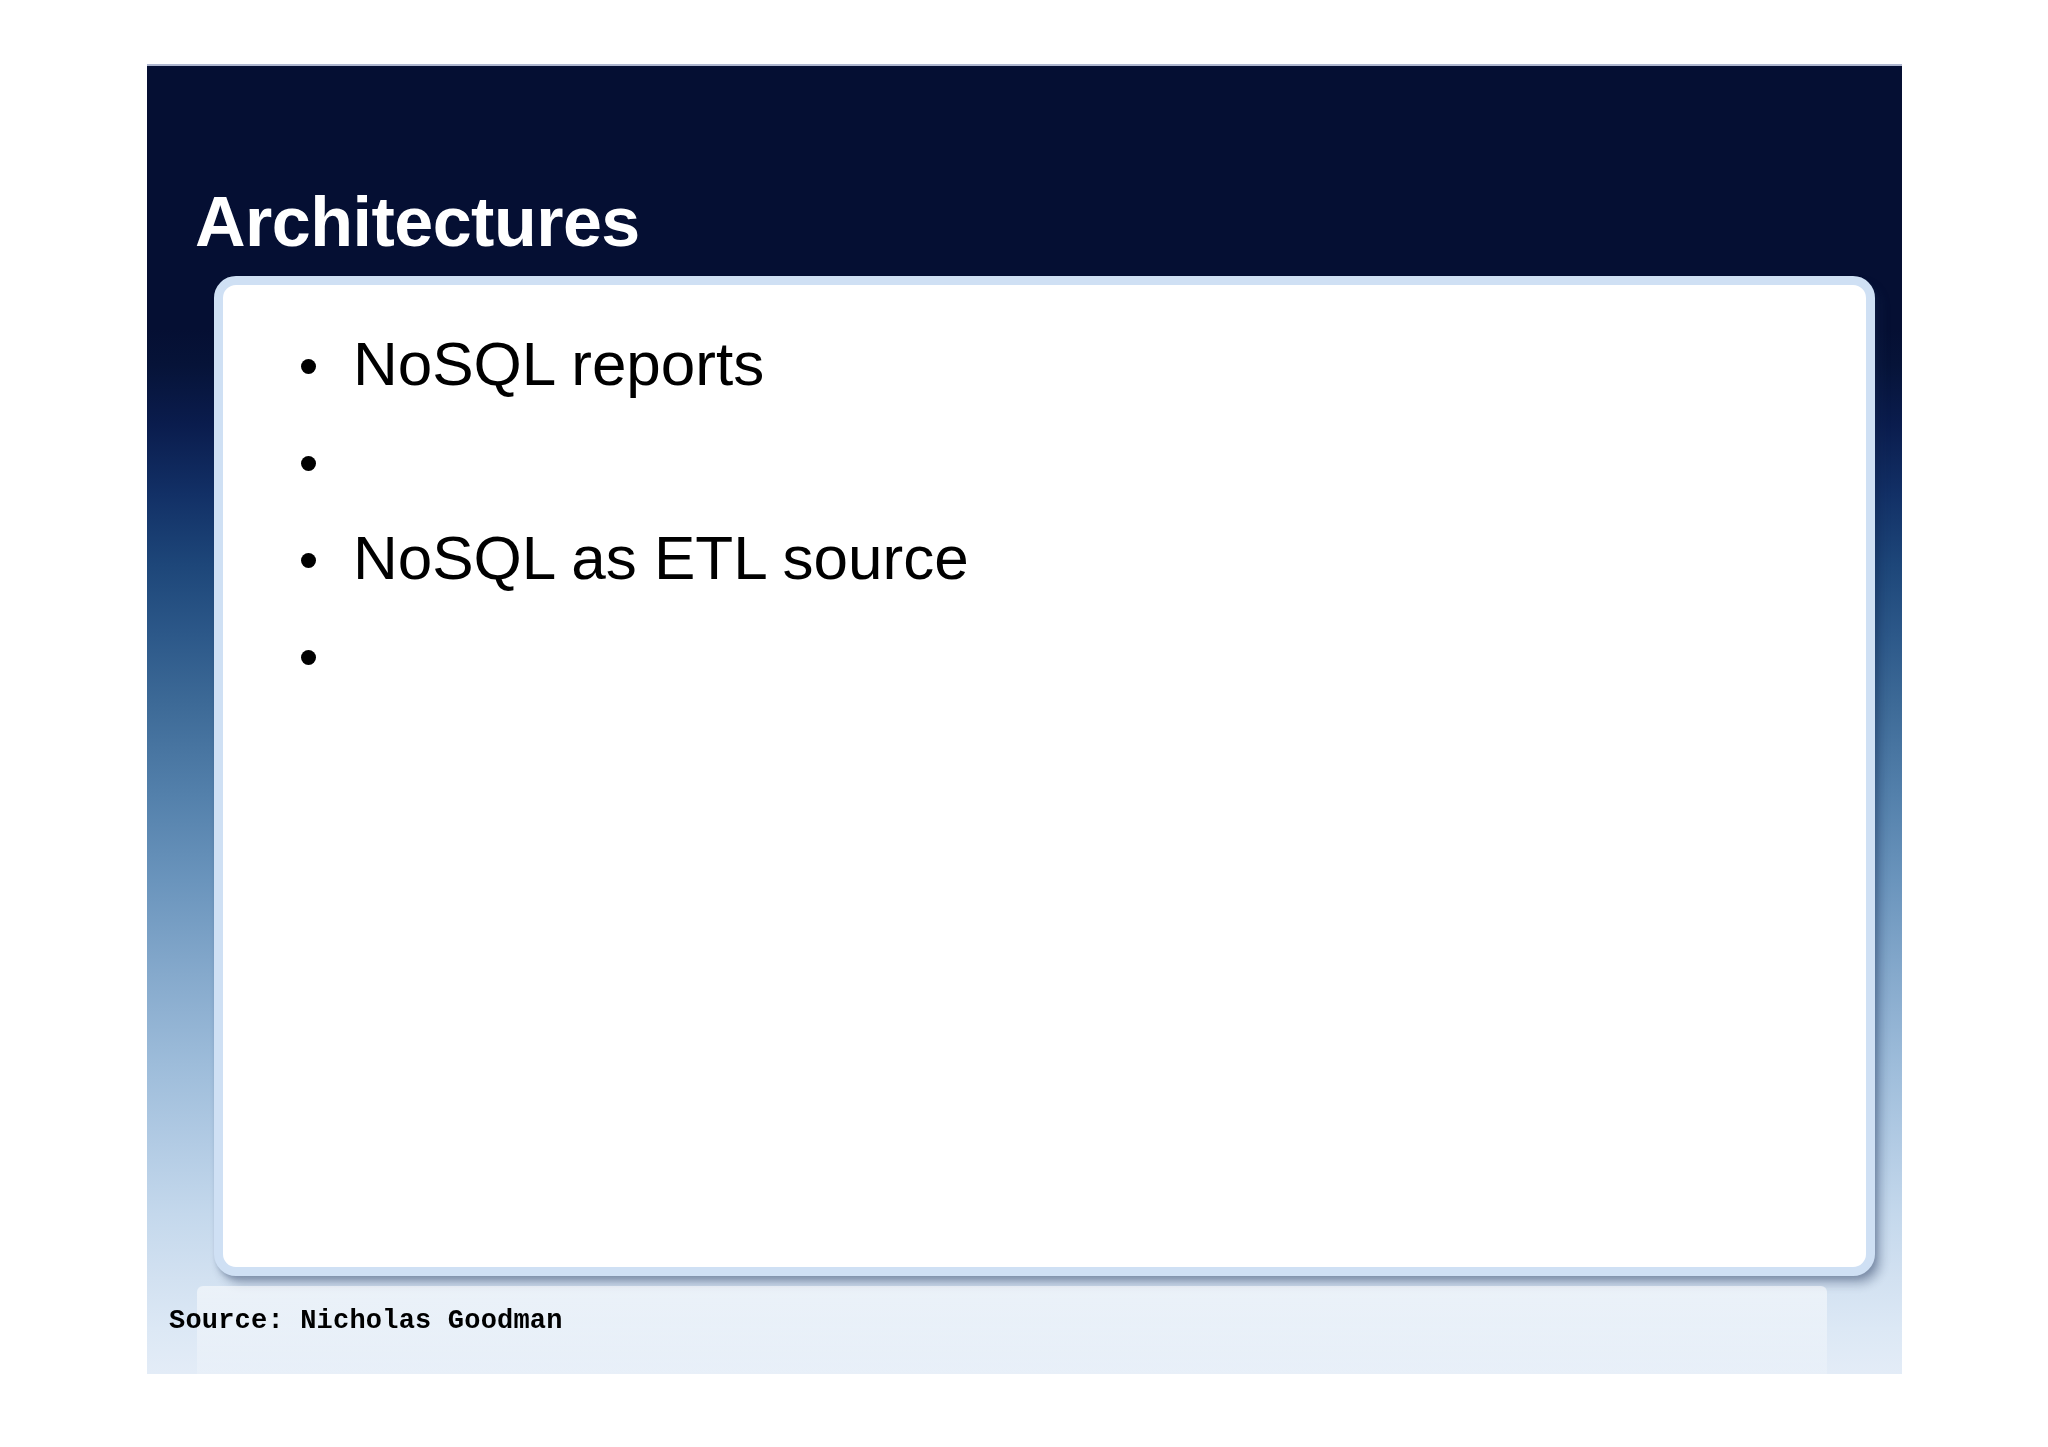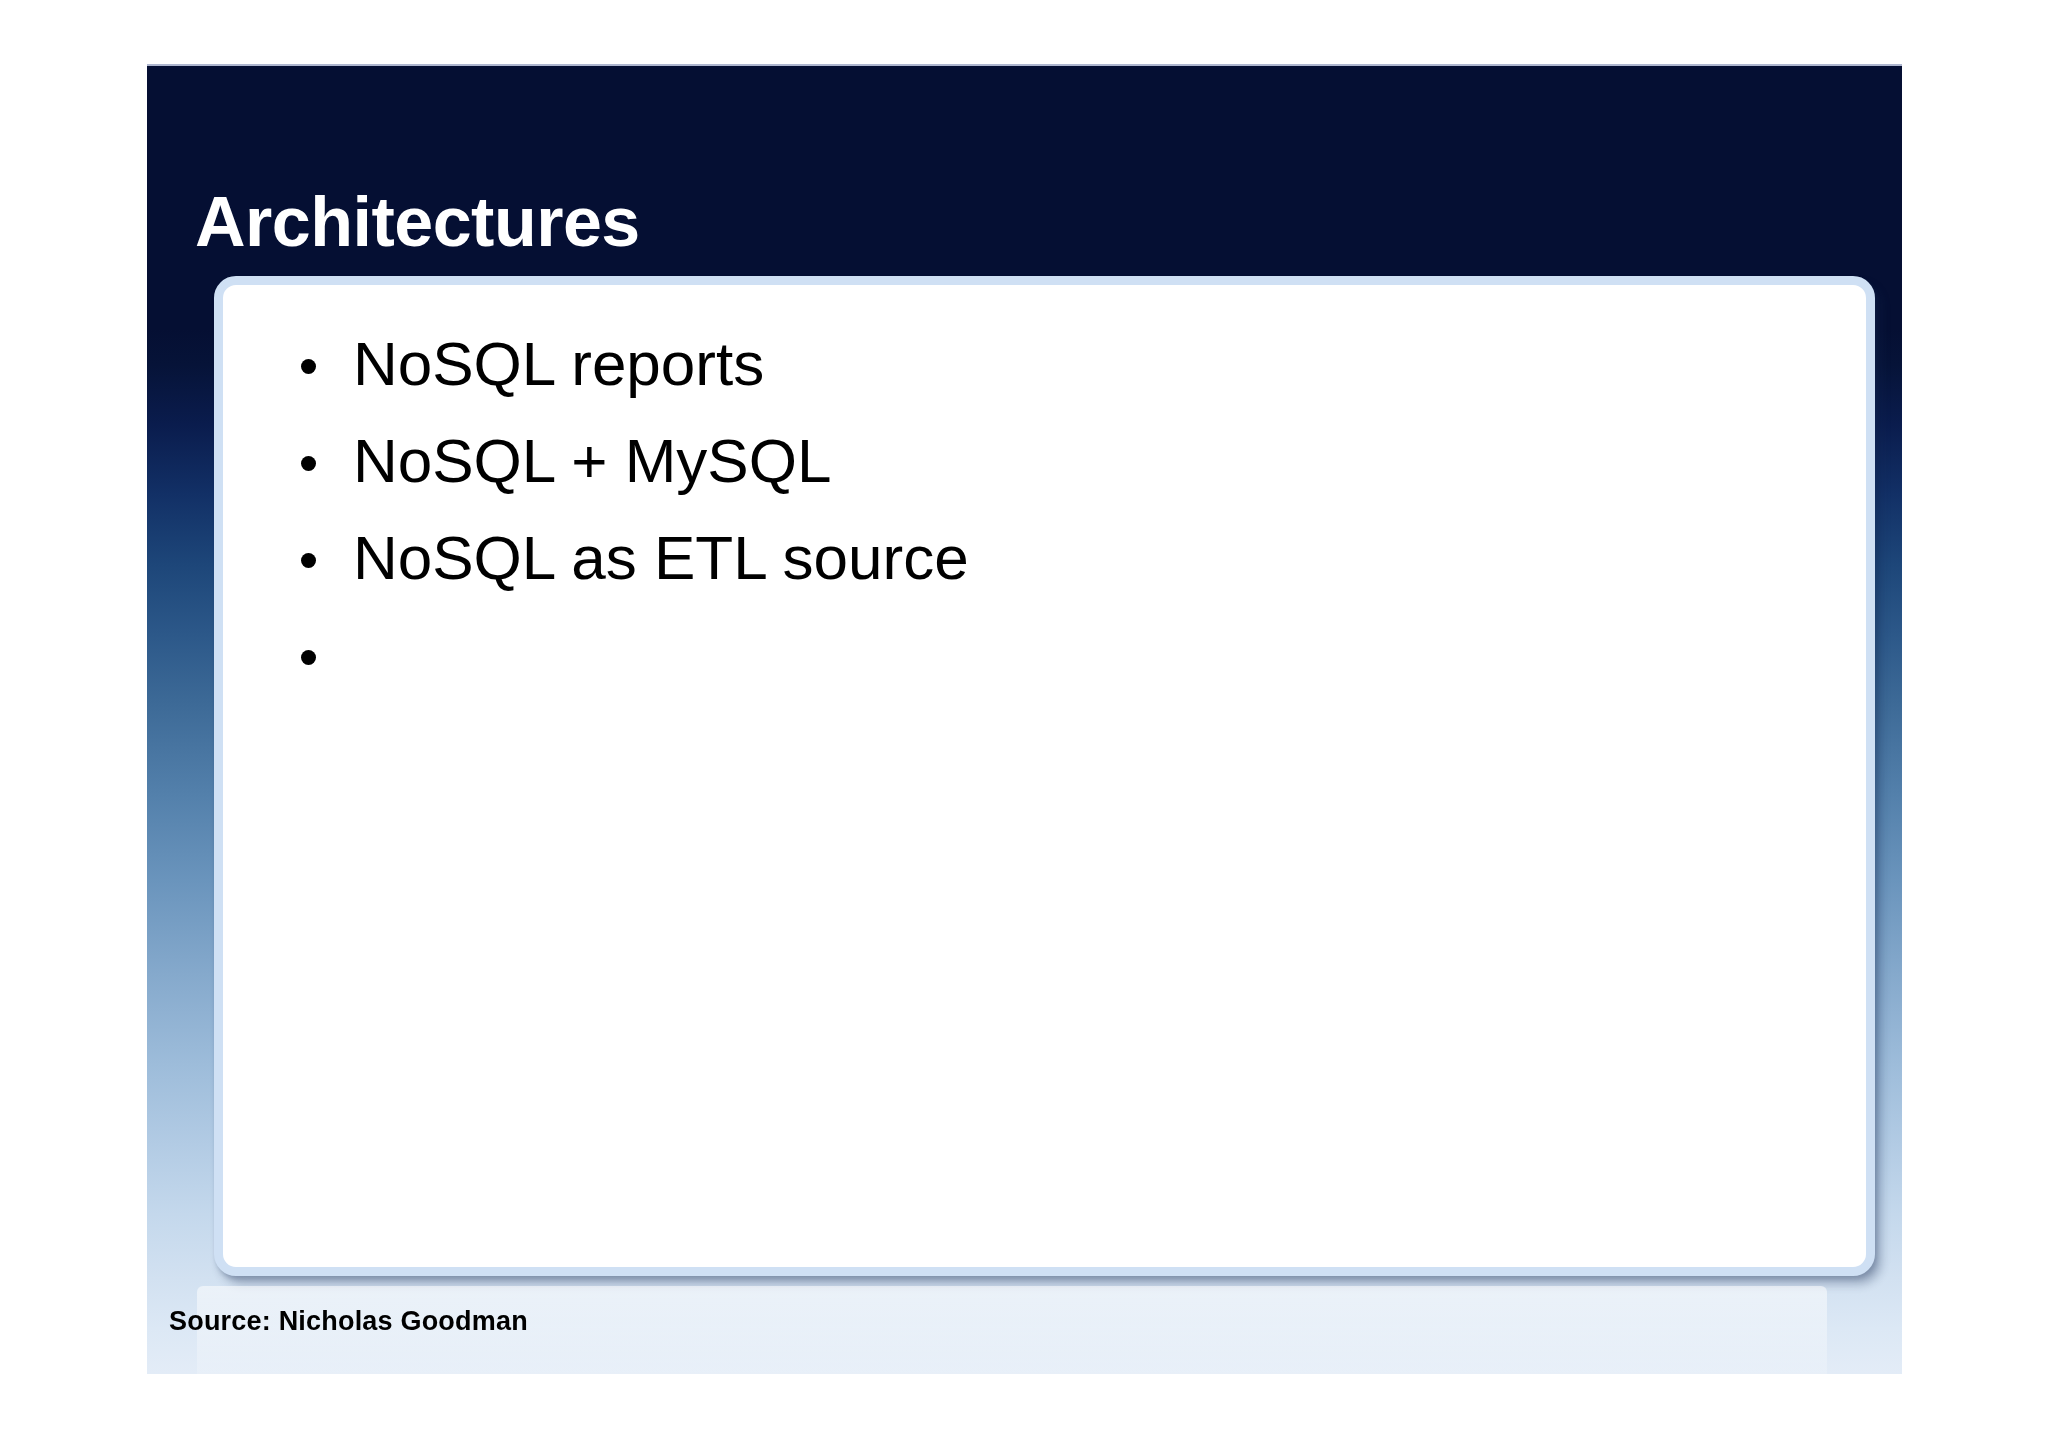--- a/index.html
+++ b/index.html
@@ -151,21 +151,21 @@
       rgba(255,255,255,0.18) 100%);
     pointer-events: none;
   }
 
   
   #source-note {
     position: absolute;
     left: 22px;
     top: 1242px;
     color: #000000;
-    font-family: Liberation Sans, sans-serif;
+    font-family: Liberation Mono, monospace;
     font-size: 27px;
     font-weight: bold;
     letter-spacing: 0.2px;
     white-space: nowrap;
   }
 </style>
 </head>
 <body>
 
 <div id="slide-canvas">
@@ -181,21 +181,20 @@
         <ul id="bullet-list">
 
           <li class="bullet-item">
             <span class="bullet-dot"></span>
             <span>NoSQL reports</span>
           </li>
 
 
           <li class="bullet-item">
             <span class="bullet-dot"></span>
-            <span>NoSQL + MySQL</span>
           </li>
 
           <li class="bullet-item">
             <span class="bullet-dot"></span>
             <span>NoSQL as ETL source</span>
           </li>
 
 
           <li class="bullet-item">
             <span class="bullet-dot"></span>

